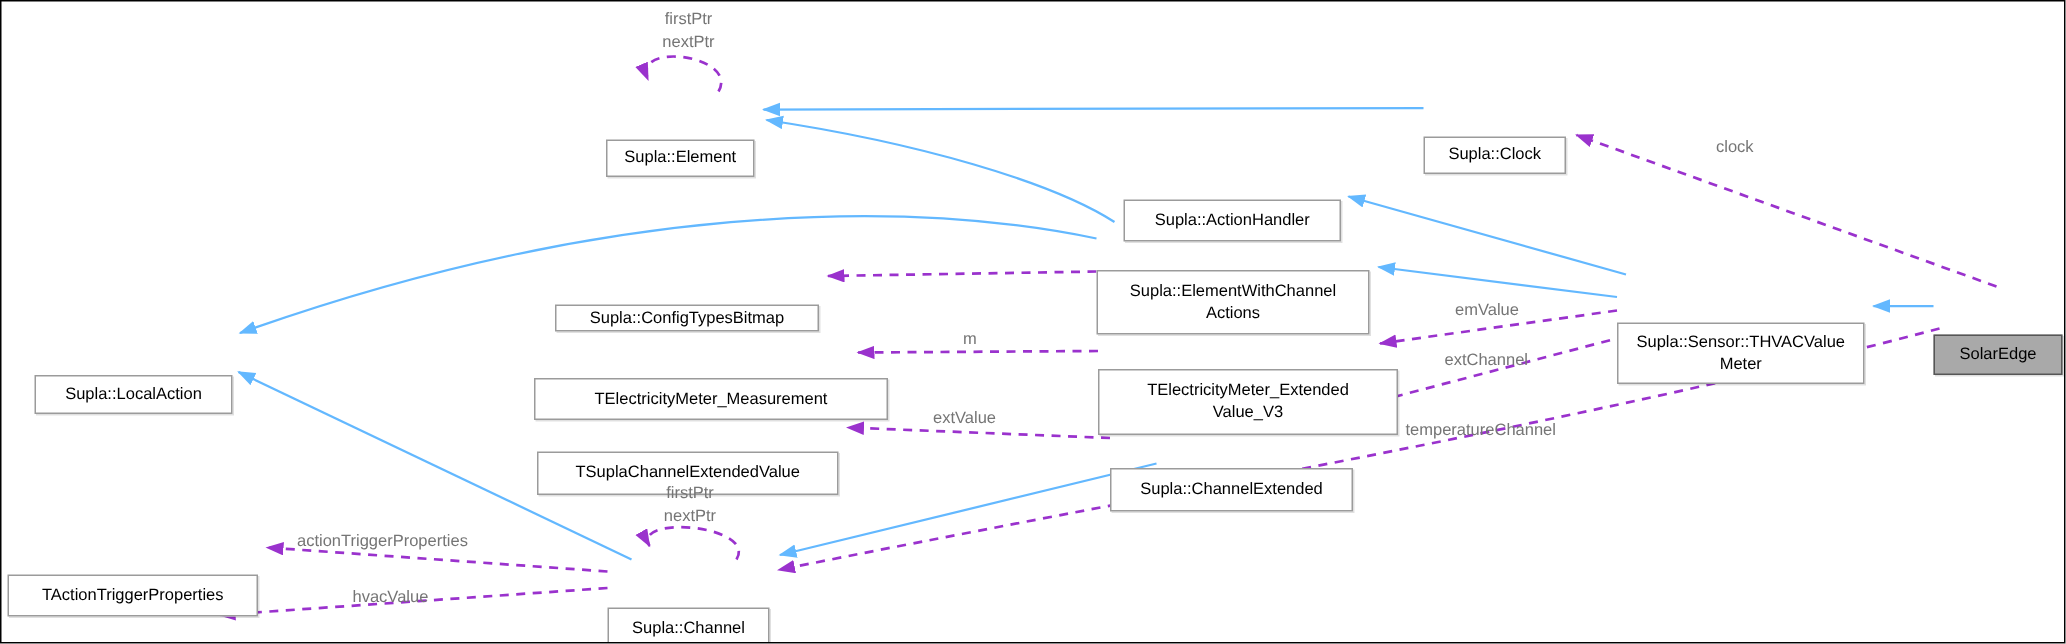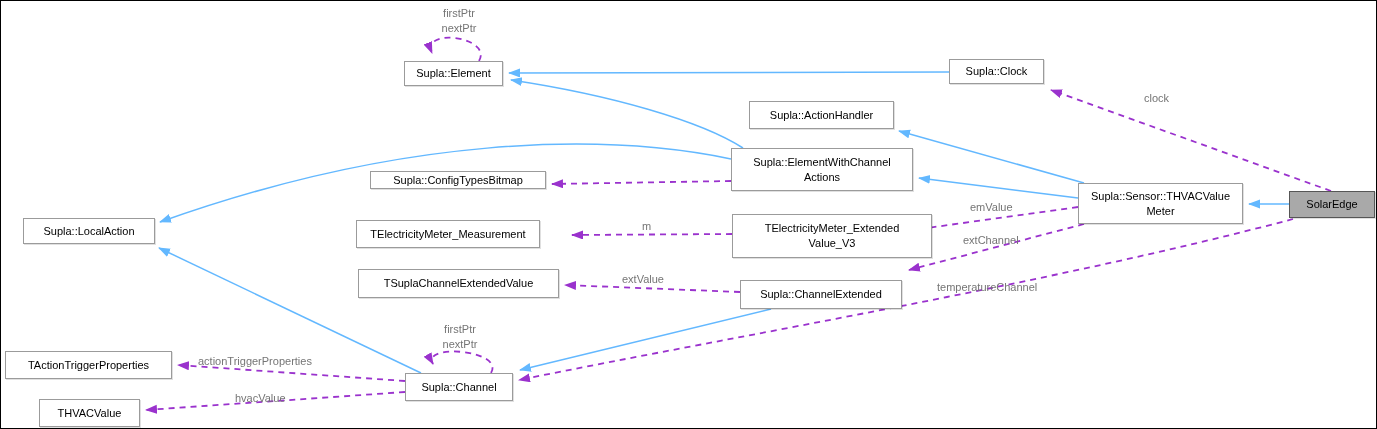--- a/index.html
+++ b/index.html
@@ -17,21 +17,21 @@
   svg.edges{position:absolute;left:0;top:0;width:1377px;height:429px;}
   path.inh{fill:none;stroke:var(--inheritance-line);stroke-width:1.5;}
   path.use{fill:none;stroke:var(--usage-line);stroke-width:1.8;stroke-dasharray:6 5;}
   .mblue{fill:var(--inheritance-line);stroke:none;}
   .mpurple{fill:var(--usage-line);stroke:none;}
   .node{
     position:absolute; box-sizing:border-box;
     background:var(--node-bg); border:1.2px solid var(--node-border);
     color:var(--node-text); font-size:11px; line-height:15px;
     display:flex; align-items:center; justify-content:center; text-align:center;
-    white-space:pre-line; cursor:pointer; box-shadow:1px 1px 0 rgba(0,0,0,0.12);
+    white-space:pre-line; cursor:pointer; box-shadow:1px 1px 0 rgba(0,0,0,0.12);margin-top:32px;
   }
   .node.highlight{background:var(--highlight-bg); border-color:var(--highlight-border);}
   .elabel{
     position:absolute; color:var(--edge-label); font-size:11px; line-height:15px;
     white-space:pre-line; text-align:center;
   }
 </style>
 </head>
 <body>
 
@@ -69,21 +69,21 @@
     <path class="use" d="M404,391 L145,409" marker-end="url(#arrow-purple)"></path>
   </svg>
 
   <div class="node" style="left:403px;top:60px;width:99px;height:25px">Supla::Element</div>
   <div class="node" style="left:748px;top:100px;width:145px;height:28px">Supla::ActionHandler</div>
   <div class="node" style="left:948px;top:58px;width:95px;height:25px">Supla::Clock</div>
   <div class="node" style="left:730px;top:147px;width:182px;height:43px">Supla::ElementWithChannel
 Actions</div>
   <div class="node" style="left:369px;top:170px;width:176px;height:18px">Supla::ConfigTypesBitmap</div>
   <div class="node" style="left:22px;top:217px;width:132px;height:26px">Supla::LocalAction</div>
-  <div class="node" style="left:355px;top:219px;width:184px;height:28px">TElectricityMeter_Measurement</div>
+  <div class="node" style="left:355px;top:219px;width:236px;height:28px">TElectricityMeter_Measurement</div>
   <div class="node" style="left:731px;top:213px;width:200px;height:44px">TElectricityMeter_Extended
 Value_V3</div>
   <div class="node" style="left:357px;top:268px;width:201px;height:29px">TSuplaChannelExtendedValue</div>
   <div class="node" style="left:739px;top:279px;width:162px;height:29px">Supla::ChannelExtended</div>
   <div class="node" style="left:1077px;top:182px;width:165px;height:41px">Supla::Sensor::THVACValue
 Meter</div>
   <div class="node highlight" style="left:1288px;top:190px;width:86px;height:27px">SolarEdge</div>
   <div class="node" style="left:4px;top:350px;width:167px;height:28px">TActionTriggerProperties</div>
   <div class="node" style="left:38px;top:398px;width:101px;height:28px">THVACValue</div>
   <div class="node" style="left:404px;top:372px;width:108px;height:28px">Supla::Channel</div>

